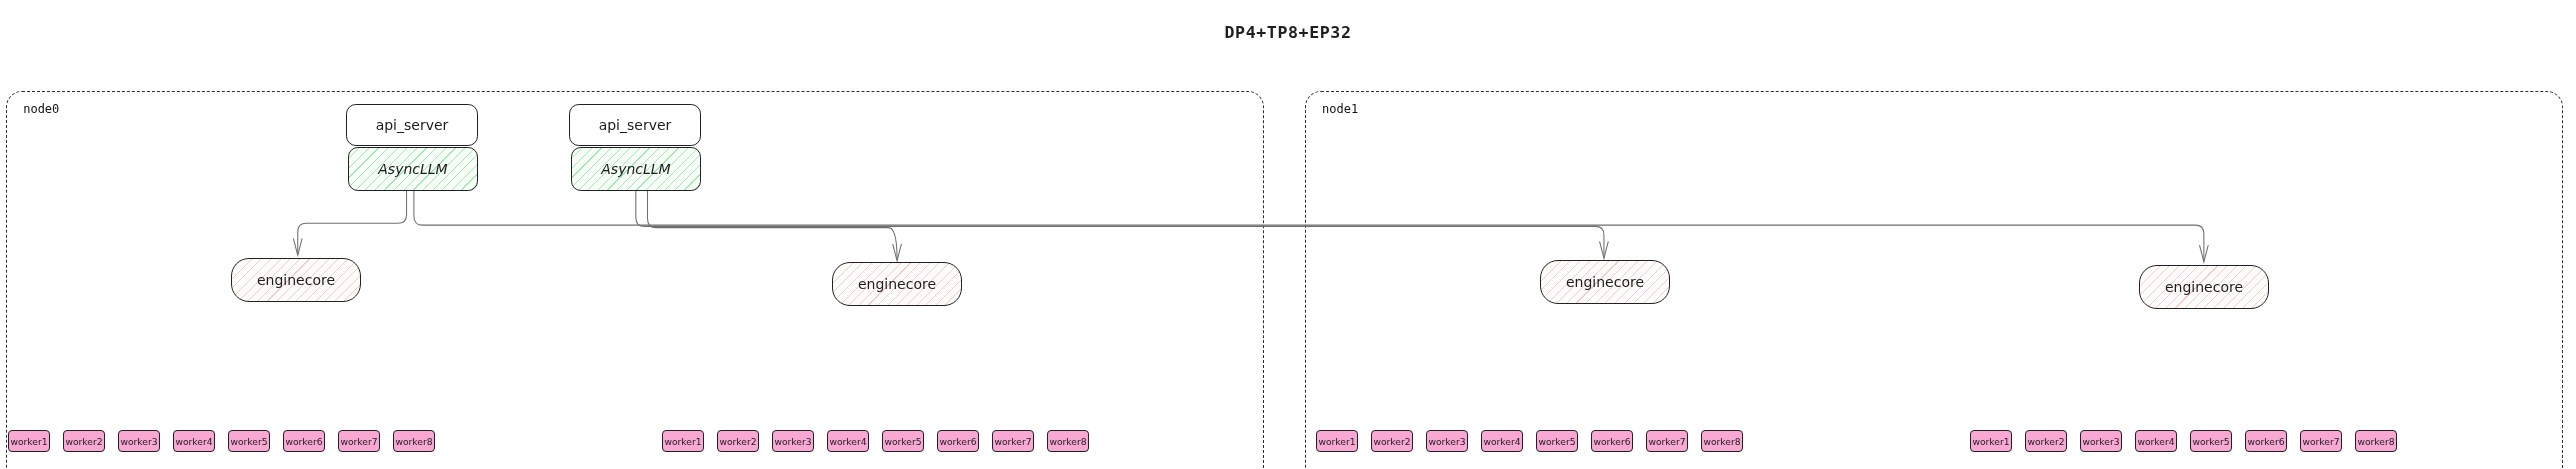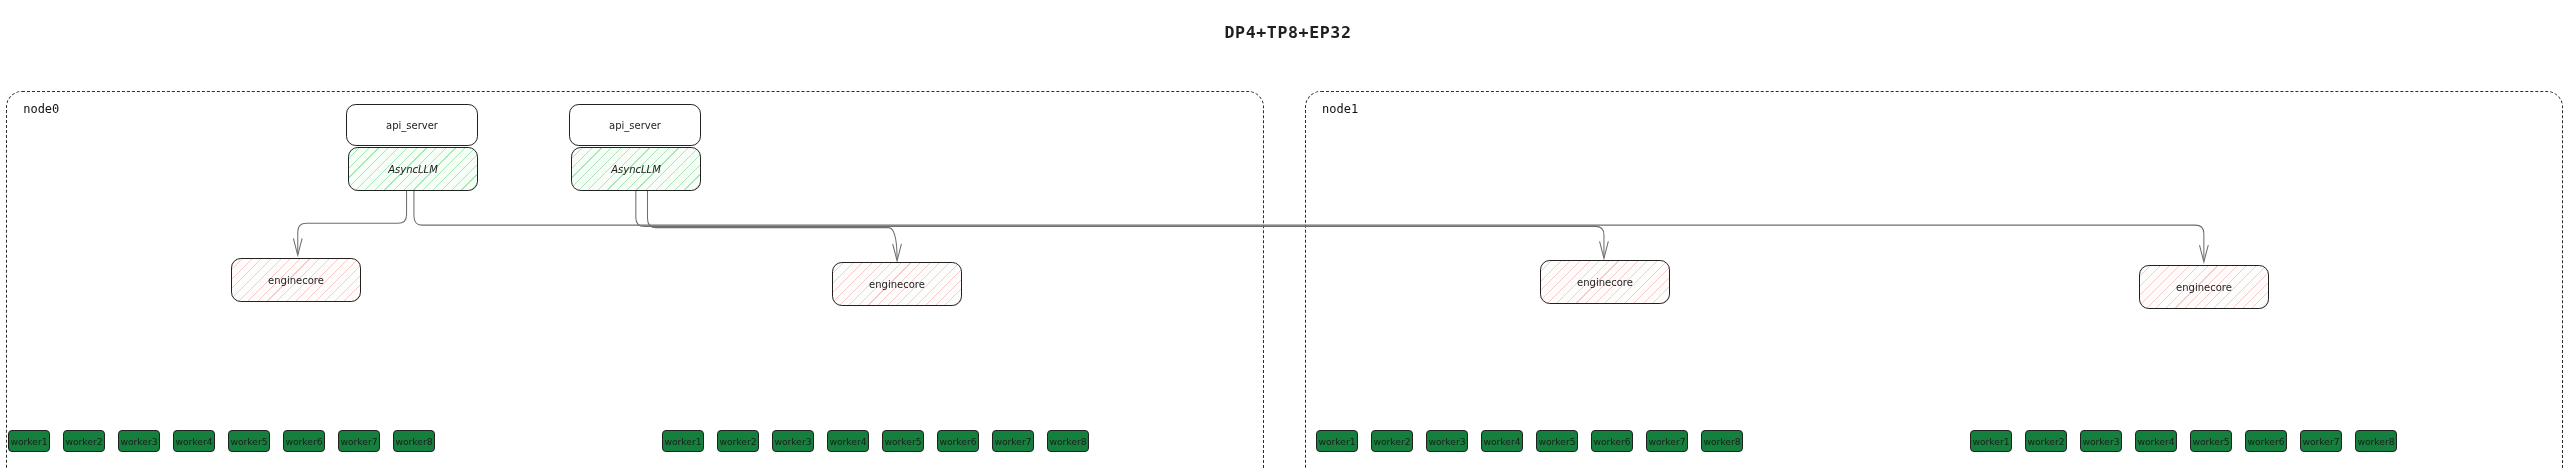--- a/index.html
+++ b/index.html
@@ -16,39 +16,40 @@
     position:absolute;border:1.2px dashed #2e2e2e;border-radius:16px;
     background:transparent;
   }
   .node-label{
     position:absolute;top:9.8px;left:16px;
     font-family:"DejaVu Sans Mono",monospace;font-size:12px;color:#111;
   }
   .shape{
     position:absolute;border:1.5px solid #212121;border-radius:9.8px;
     display:flex;align-items:center;justify-content:center;
-    font-size:10px;color:#1c1c1c;background:#ffffff;box-sizing:border-box;
+    font-size:14px;color:#1c1c1c;background:#ffffff;box-sizing:border-box;
   }
   .hatch-green{
     background:
       repeating-linear-gradient(135deg, rgba(96,214,122,0.55) 0 0.9px, transparent 0.9px 6.8px),
       #f7fdf7;
     font-style: italic;
   }
   .hatch-red{
     background:
       repeating-linear-gradient(135deg, rgba(233,128,122,0.40) 0 0.8px, transparent 0.8px 6.8px),
       #fffcfc;
+    border-radius: 18px;
   }
   .worker-group{
     position:absolute;display:flex;gap:13px;
   }
   .worker-box{
     width:42px;height:22px;border:1.2px solid #212121;border-radius:4px;
-    background:#15803d;display:flex;align-items:center;justify-content:center;
+    background:#f9a8d4;display:flex;align-items:center;justify-content:center;
     font-size:9.2px;color:#1c1c1c;box-sizing:border-box;flex:none;
   }
   svg.edges{position:absolute;left:0;top:0;pointer-events:none;}
 </style>
 </head>
 <body>
 
 <div id="canvas">
 
   <div class="diagram-title">DP4+TP8+EP32</div>

